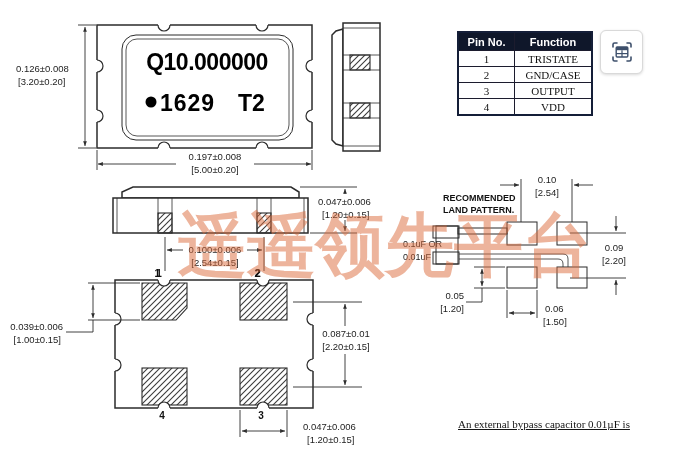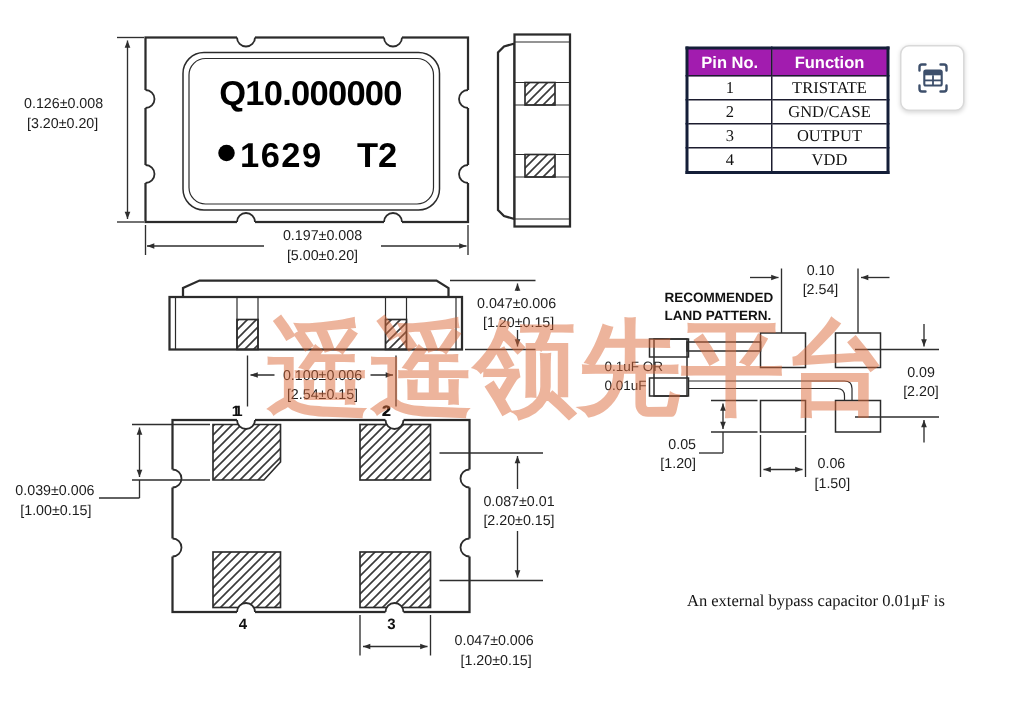--- a/index.html
+++ b/index.html
@@ -18,33 +18,33 @@
   .edge2{stroke:#2b2b2b;stroke-width:0.8;fill:none;}
   .hatch{fill:url(#hatch);stroke:#2b2b2b;stroke-width:1.1;}
   .eraser{fill:#fff;stroke:none;}
   .notch{fill:#fff;stroke:#2b2b2b;stroke-width:1.2;}
   .whitebg{fill:#fff;stroke:none;}
 
   
   #pin-table{position:absolute;left:457px;top:31px;width:136px;border-collapse:collapse;
              table-layout:fixed;}
   #pin-table th,#pin-table td{border:1px solid #1c1c2e;text-align:center;padding:0;}
-  #pin-table th{background:#a21caf;color:#fff;font:bold 11px "Liberation Sans",sans-serif;height:17px;}
+  #pin-table th{background:#0f172a;color:#fff;font:bold 11px "Liberation Sans",sans-serif;height:17px;}
   #pin-table td{font:11px "Liberation Serif",serif;color:#111;height:15px;background:#fff;}
   #pin-table .c-pin{width:55px;}
   #pin-table{border:2px solid #141e38;}
 
   
   #capture-btn{position:absolute;left:600px;top:30px;width:41px;height:42px;background:#fff;
                border:1px solid #d9d9d9;border-radius:6px;box-shadow:0 1px 3px rgba(0,0,0,.15);
                display:flex;align-items:center;justify-content:center;cursor:pointer;}
 
   
-  #note{position:absolute;left:458px;top:394px;font:11px "Liberation Serif",serif;color:#151515;
-        line-height:14px;}
+  #note{position:absolute;left:458px;top:417px;font:11px "Liberation Serif",serif;color:#151515;
+        line-height:14px;text-decoration:underline;}
 
   
   #watermark{position:absolute;left:178px;top:205px;width:360px;font-weight:bold;font-size:69px;
              line-height:1.18;color:rgba(219,106,58,0.5);font-family:sans-serif;
              pointer-events:none;white-space:nowrap;z-index:5;}
 </style>
 </head>
 <body>
 
 <div id="page">

